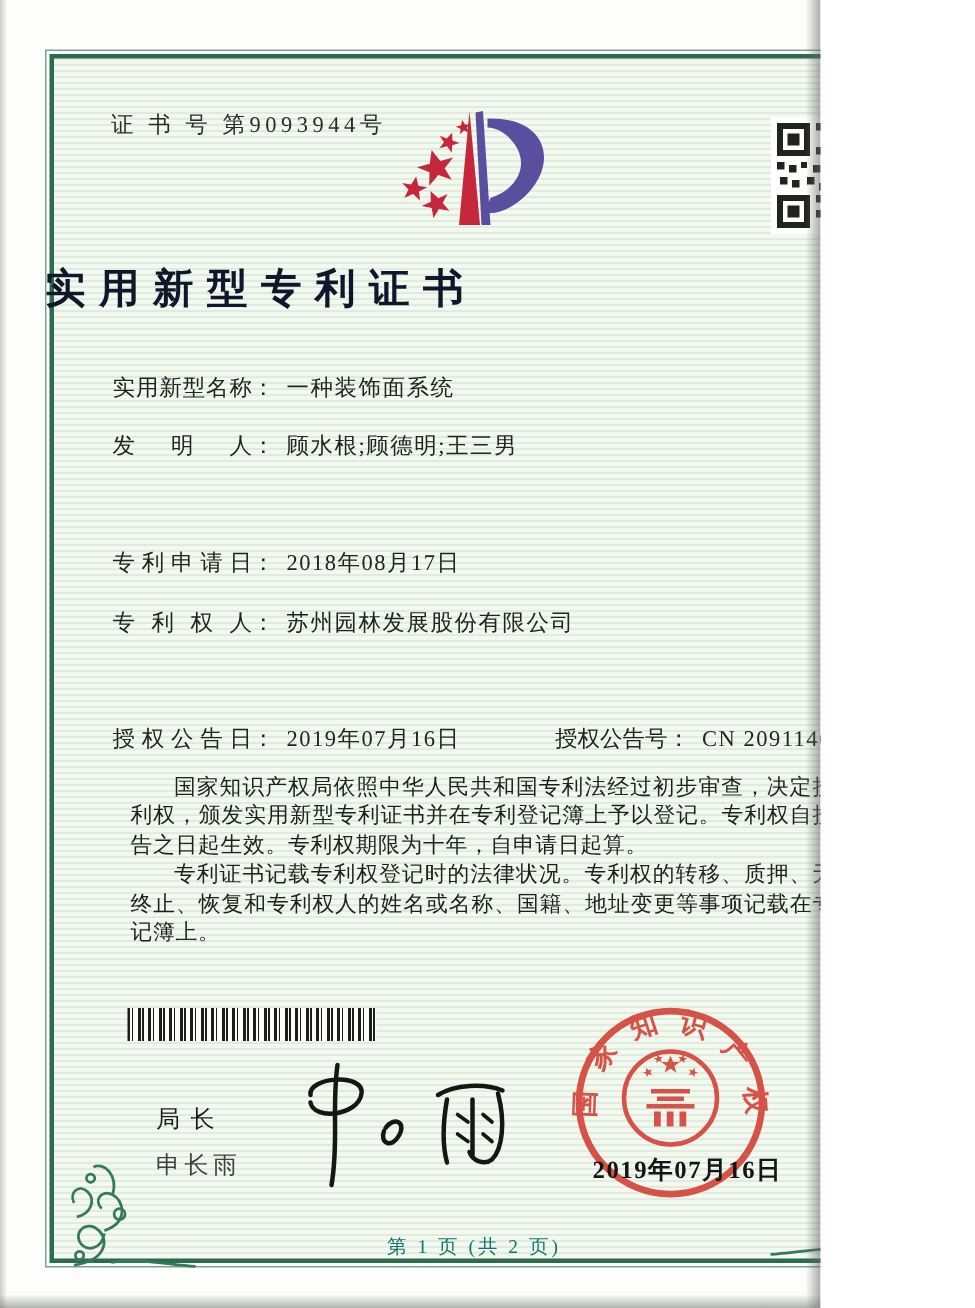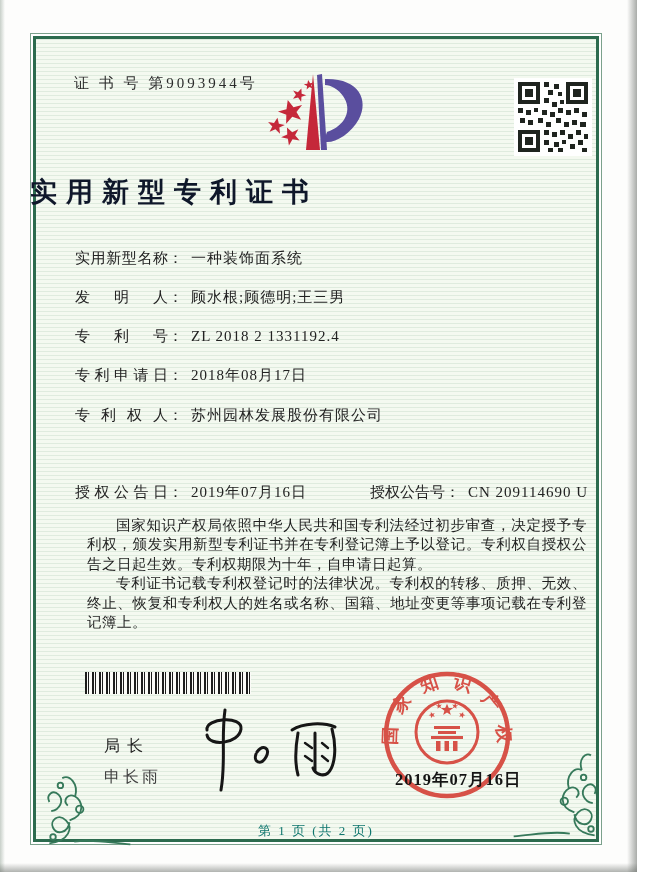--- a/index.html
+++ b/index.html
@@ -1,18 +1,18 @@
 <!DOCTYPE html>
 <html><head>
 <meta charset="utf-8">
 <style>
   * { margin:0; padding:0; box-sizing:border-box; }
   html,body { background:#ffffff; }
   body { width:650px; height:872px; font-family:"Liberation Serif","DejaVu Serif",serif; }
-  .page { position:relative; width:637px; height:872px; background:#fdfdfc; overflow:hidden; }
+  .page { position:relative; width:547px; height:872px; background:#fdfdfc; overflow:hidden; }
 
   
   .edge-right  { position:absolute; right:0; top:0; bottom:0; width:10px;
                  background:linear-gradient(90deg, rgba(100,105,100,0), rgba(100,105,100,.55)); z-index:50; }
   .edge-bottom { position:absolute; left:0; right:0; bottom:0; height:9px;
                  background:linear-gradient(180deg, rgba(100,105,100,0), rgba(100,105,100,.5)); z-index:50; }
   .edge-left   { position:absolute; left:0; top:0; bottom:0; width:5px;
                  background:linear-gradient(90deg, rgba(120,140,125,.4), rgba(120,140,125,0)); z-index:50; }
 
   
@@ -140,23 +140,20 @@
   </svg>
 
   <div class="abs title">实用新型专利证书</div>
 
   <div class="abs field-row" style="top:288px">
     <span class="flabel">发明人</span><span class="fcolon">：</span><span class="fvalue">顾水根;顾德明;王三男</span>
   </div>
   <div class="abs field-row" style="top:249px">
     <span class="flabel">实用新型名称</span><span class="fcolon">：</span><span class="fvalue">一种装饰面系统</span>
   </div>
-  <div class="abs field-row" style="top:327px">
-    <span class="flabel">专利号</span><span class="fcolon">：</span><span class="fvalue">ZL 2018 2 1331192.4</span>
-  </div>
   <div class="abs field-row" style="top:366px">
     <span class="flabel">专利申请日</span><span class="fcolon">：</span><span class="fvalue">2018年08月17日</span>
   </div>
   <div class="abs field-row" style="top:406px">
     <span class="flabel">专利权人</span><span class="fcolon">：</span><span class="fvalue">苏州园林发展股份有限公司</span>
   </div>
   <div class="abs field-row" style="top:483px">
     <span class="flabel">授权公告日</span><span class="fcolon">：</span><span class="fvalue">2019年07月16日</span>
     <span class="pair2"><span>授权公告号</span><span class="fcolon">：</span><span class="fvalue">CN 209114690 U</span></span>
   </div>

